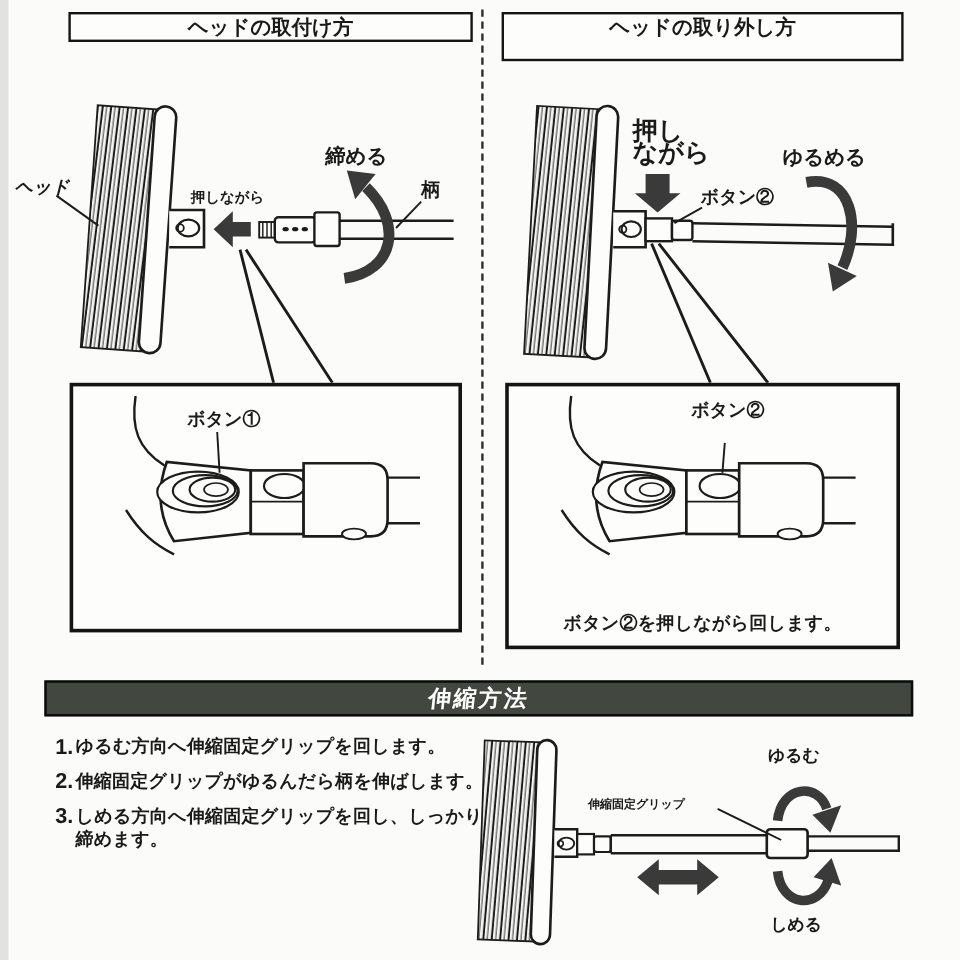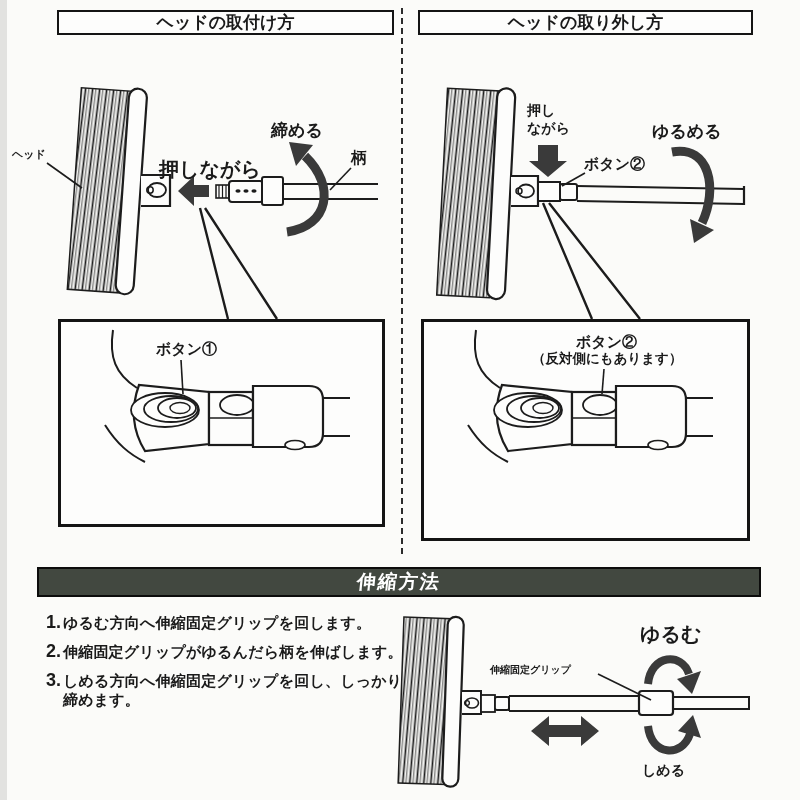--- a/index.html
+++ b/index.html
@@ -41,21 +41,21 @@
 </style>
 </head>
 <body>
 
 <div class="page">
   <div class="edge-shade"></div>
 
   <div class="titlebox" style="left:57px; top:10px; width:337px; height:25px;">
     <span>ヘッドの取付け方</span>
   </div>
-  <div class="titlebox" style="left:418px; top:10px; width:335px; height:25px;">
+  <div class="titlebox" style="left:418px; top:10px; width:335px; height:41px;">
     <span>ヘッドの取り外し方</span>
   </div>
 
   <div class="divider"></div>
 
 
   <svg style="left:0; top:85px;" width="400" height="235" viewBox="0 0 400 235">
     <defs>
       <pattern id="b1" width="7" height="14" patternUnits="userSpaceOnUse" patternTransform="rotate(3)">
         <rect width="7" height="14" fill="#f4f4f2"></rect>
@@ -116,26 +116,26 @@
     </g>
     <polygon points="138,60 158,60 158,76 167,76 148,92 129,76 138,76" fill="#3a3a3a"></polygon>
     <g>
       <path d="M272,67 C310,60 318,104 302,138" fill="none" stroke="#3a3a3a" stroke-width="9"></path>
       <polygon points="294,158 314,145 290,134" fill="#3a3a3a"></polygon>
     </g>
     <path d="M185,88 L162,101" stroke="#1c1c1c" stroke-width="1.6"></path>
     <path d="M143,118 L192,234 M149,118 L240,234" stroke="#1c1c1c" stroke-width="2.4"></path>
   </svg>
 
-  <div class="dlabel" style="left:12px; top:147px; font-size:11px;">ヘッド</div>
-  <div class="dlabel" style="left:159px; top:156px; font-size:20px;">押しながら</div>
+  <div class="dlabel" style="left:12px; top:147px; font-size:15px;font-style:italic;">ヘッド</div>
+  <div class="dlabel" style="left:159px; top:156px; font-size:12px;">押しながら</div>
   <div class="dlabel" style="left:271px; top:119px; font-size:17px;">締める</div>
   <div class="dlabel" style="left:351px; top:148px; font-size:16px;">柄</div>
 
-  <div class="dlabel prelines" style="left:527px; top:101px; font-size:14px; line-height:18px;">押し
+  <div class="dlabel prelines" style="left:527px; top:101px; font-size:21px; line-height:18px;">押し
 ながら</div>
   <div class="dlabel" style="left:584px; top:155px; font-size:15px;">ボタン②</div>
   <div class="dlabel" style="left:652px; top:120px; font-size:17px;text-align:right;">ゆるめる</div>
 
   <div class="closeup-box" style="left:58px; top:319px; width:327px; height:208px;">
     <svg style="left:0; top:0;" width="321" height="185" viewBox="0 0 321 185">
       <g>
         <path d="M52,8 C48,35 54,52 76,66" fill="none" stroke="#1c1c1c" stroke-width="2"></path>
         <path d="M44,103 C56,122 68,132 84,140" fill="none" stroke="#1c1c1c" stroke-width="2"></path>
         <path d="M78,63 C70,85 71,108 84,129 L148,122 L148,70 Z" fill="#fdfdfc" stroke="#1c1c1c" stroke-width="2.2"></path>
@@ -168,21 +168,21 @@
         <rect x="148" y="70" width="44" height="53" fill="#fdfdfc" stroke="#1c1c1c" stroke-width="2.2"></rect>
         <path d="M148,96 H192" stroke="#1c1c1c" stroke-width="1.4"></path>
         <ellipse cx="176" cy="83" rx="17" ry="10" fill="#fdfdfc" stroke="#1c1c1c" stroke-width="1.8"></ellipse>
         <path d="M192,64 H248 Q262,64 262,78 V111 Q262,125 248,125 H192 Z" fill="#fdfdfc" stroke="#1c1c1c" stroke-width="2.2"></path>
         <ellipse cx="234" cy="123" rx="10" ry="4.5" fill="#fdfdfc" stroke="#1c1c1c" stroke-width="1.6"></ellipse>
         <path d="M262,76 H289 M262,114 H289" stroke="#1c1c1c" stroke-width="2" fill="none"></path>
         <path d="M180,47 L178,72" stroke="#1c1c1c" stroke-width="1.6"></path>
       </g>
     </svg>
     <div class="dlabel" style="left:152px; top:11px; font-size:15px;">ボタン②</div>
-    <div class="dlabel" style="left:108px; top:28px; font-size:13.5px;">（反対側にもあります）</div>
+    <div class="closeup-caption">ボタン②を押しながら回します。</div>
   </div>
 
   <div class="bar">
     <span class="bar-title">伸縮方法</span>
   </div>
 
   <div class="steps">
     <div class="step">
       <span class="step-num">1.</span>
       <span class="step-text">ゆるむ方向へ伸縮固定グリップを回します。</span>
@@ -227,15 +227,15 @@
       <polygon points="307,82 316,59 292,67" fill="#3a3a3a"></polygon>
     </g>
     <polygon points="146,119 164,104 164,113 196,113 196,104 214,119 196,134 196,125 164,125 164,134" fill="#3a3a3a"></polygon>
     <g>
       <path d="M263,114 C266,144 297,146 305,122" fill="none" stroke="#3a3a3a" stroke-width="8"></path>
       <polygon points="308,103 316,126 293,119" fill="#3a3a3a"></polygon>
     </g>
   </svg>
 
   <div class="dlabel" style="left:490px; top:663px; font-size:10px;">伸縮固定グリップ</div>
-  <div class="dlabel" style="left:640px; top:621px; font-size:20px;">ゆるむ</div>
+  <div class="dlabel" style="left:640px; top:621px; font-size:14px;">ゆるむ</div>
   <div class="dlabel" style="left:642px; top:762px; font-size:14px;">しめる</div>
 </div>
 
 </body></html>

